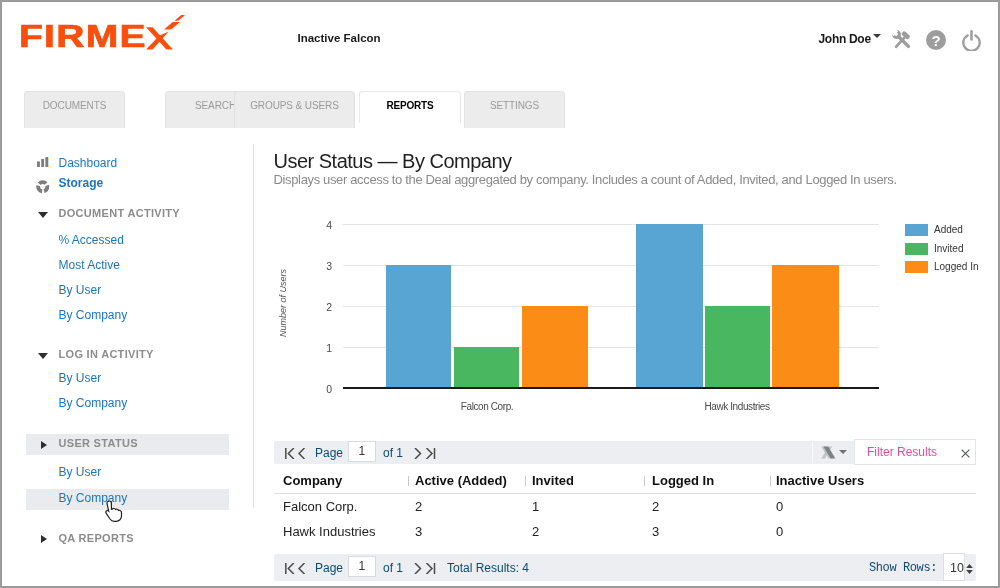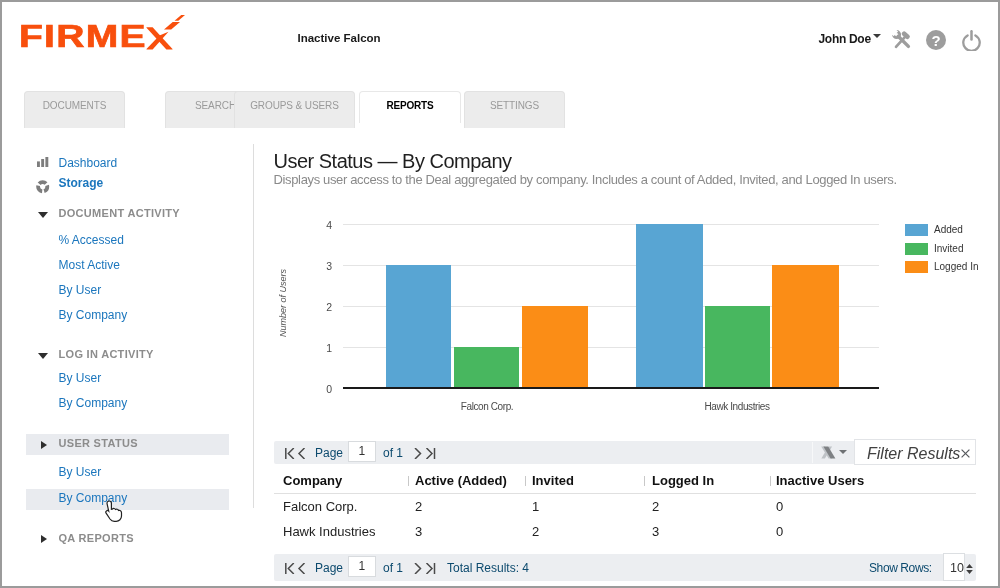--- a/index.html
+++ b/index.html
@@ -38,21 +38,21 @@
 .xlab { position:absolute; top:398.5px; font-size:10px; letter-spacing:-0.4px; color:#4a4a4a; text-align:center; width:120px; }
 .ytitle { position:absolute; left:226px; top:296px; width:110px; font-size:9px; font-style:italic; color:#555; transform:rotate(-90deg); transform-origin:center; text-align:center; }
 .legswatch { position:absolute; left:903px; width:23px; height:12px; }
 .leglab { position:absolute; left:932px; font-size:10px; color:#333; }
 
 .toolbar { position:absolute; left:272px; top:439px; width:702px; height:23px; background:#eceef1; border-radius:2px; }
 .botbar { position:absolute; left:272px; top:552px; width:702px; height:27px; background:#eceef1; border-radius:2px; }
 .ptxt { position:absolute; font-size:12px; color:#0c4a6e; }
 .pginput { position:absolute; width:28.5px; height:21px; background:#fff; border:1px solid #d8dbde; text-align:center; font-size:12px; color:#333; line-height:19px; }
 .filterbox { position:absolute; left:852px; top:437px; width:122px; height:26px; background:#fff; border:1px solid #e2e4e7; }
-.filtertxt { position:absolute; left:12px; top:5px; font-style:italic; color:#404040; font-size:16px; }
+.filtertxt { position:absolute; left:12px; top:5px; color:#ec4899; font-size:12px; }
 .showsel { position:absolute; left:941px; top:551px; width:22px; height:28px; background:#fff; border:1px solid #dcdfe2; }
 
 .thead { position:absolute; font-size:13px; font-weight:bold; color:#111; top:471px; }
 .tdiv { position:absolute; top:473.5px; width:1px; height:10.5px; background:#c8c8c8; }
 .trow1 { position:absolute; top:496.5px; font-size:13px; color:#222; }
 .trow2 { position:absolute; top:521.5px; font-size:13px; color:#222; }
 .hline { position:absolute; left:272px; width:702px; height:1px; background:#e0e0e0; }
 </style>
 </head>
 <body>
@@ -206,21 +206,21 @@
     <polyline points="8.8,0 3.3,5.5 8.8,11"></polyline>
   <polyline points="19.5,0 14,5.5 19.5,11"></polyline>
   <polyline points="130,0 135.5,5.5 130,11"></polyline>
   <polyline points="141.5,0 147,5.5 141.5,11"></polyline>
     <line x1="149.5" y1="0" x2="149.5" y2="11"></line>
 </svg>
 <div class="ptxt" style="left:313px;top:559px;">Page</div>
 <div class="pginput" style="left:345.5px;top:553.5px;">1</div>
 <div class="ptxt" style="left:381px;top:559px;">of 1</div>
 <div class="ptxt" style="left:445px;top:559px;">Total Results: 4</div>
-<div class="ptxt" style="left:867px;top:559px;letter-spacing:-0.4px;">Show Rows:</div>
+<div class="ptxt" style="left:867px;top:559px;letter-spacing:-0.4px;font-family:Liberation Mono, monospace;">Show Rows:</div>
 <div class="showsel">
   <div style="position:absolute;left:6px;top:7px;font-size:12.5px;color:#333;">10</div>
   <svg style="position:absolute;left:22px;top:9.5px;" width="7" height="10" viewBox="0 0 7 10" fill="#3f3f3f">
     <polygon points="3.5,0 6.8,4 0.2,4"></polygon>
     <polygon points="3.5,10 6.8,6 0.2,6"></polygon>
   </svg>
 </div>
 
 <svg style="position:absolute;left:101.5px;top:497.5px;" width="19" height="22" viewBox="0 0 19 22">
   <path d="M5.2 1 C6.4 1 7.4 2 7.4 3.2 L7.4 9.3 L8.3 9.2 C8.7 8.7 9.4 8.4 10.1 8.5 C10.7 8.6 11.2 9 11.5 9.5 C12 9.2 12.6 9.1 13.2 9.3 C13.8 9.5 14.3 9.9 14.5 10.5 C15 10.3 15.6 10.3 16.1 10.5 C17 10.9 17.5 11.7 17.5 12.7 L17.5 16 C17.5 18.9 15.1 21.3 12.2 21.3 L10.3 21.3 C8.6 21.3 7 20.4 6 19 L2.1 13.2 C1.6 12.4 1.8 11.4 2.5 10.9 C3.2 10.4 4.1 10.4 4.7 11 L3 3.5 L3 3.2 C3 2 4 1 5.2 1 Z" fill="#fff" stroke="#222" stroke-width="1.2"></path>

